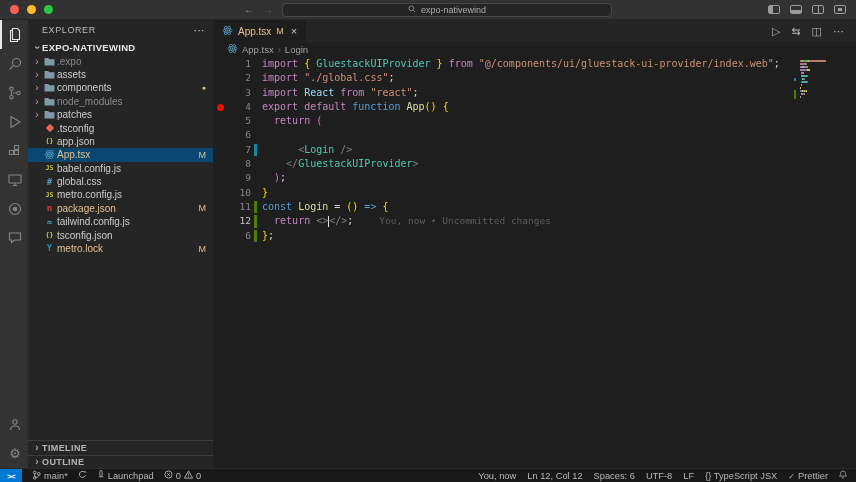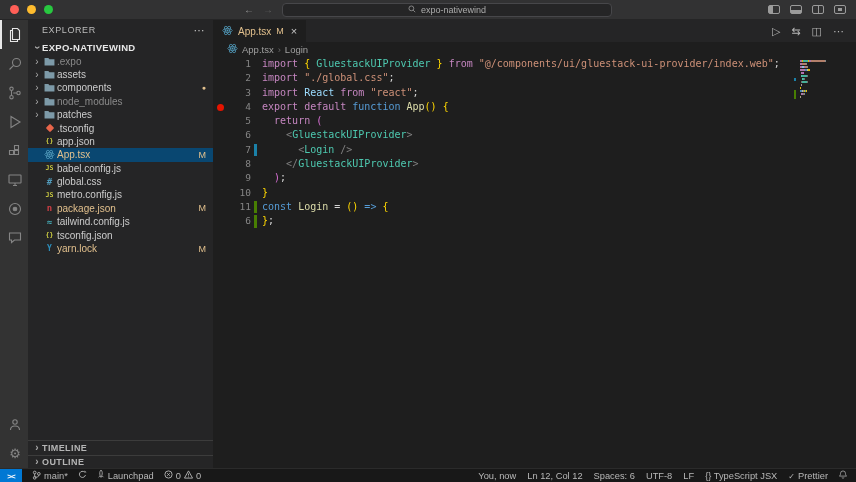--- a/index.html
+++ b/index.html
@@ -318,21 +318,21 @@
             <span class="ficon">
               <span class="ticon" style="color:#cbcb41">{}</span>
             </span>
             <span class="flabel">tsconfig.json</span>
           </div>
           <div class="tree-row modified">
             <span class="findent"></span>
             <span class="ficon">
               <span class="ticon" style="color:#2c8ebb;font-size:8px">Y</span>
             </span>
-            <span class="flabel">yarn.lock</span>
+            <span class="flabel">metro.lock</span>
             <span class="fbadge">M</span>
           </div>
         </div>
     </div>
     <div class="sb-panels">
       <div class="sb-panel">
         <span class="chev">›</span>
         <span>TIMELINE</span>
       </div>
       <div class="sb-panel">
@@ -408,21 +408,20 @@
           <div class="code-line">
             <span class="glyph"></span>
             <span class="lnum">5</span>
             <span class="chg"></span>
             <span class="ltext"><span class="tk-pl">  </span><span class="tk-kw">return </span><span class="tk-b2">(</span></span>
           </div>
           <div class="code-line">
             <span class="glyph"></span>
             <span class="lnum">6</span>
             <span class="chg"></span>
-            <span class="ltext"><span class="tk-pl">    </span><span class="tk-tg">&lt;</span><span class="tk-ty">GluestackUIProvider</span><span class="tk-tg">&gt;</span></span>
           </div>
           <div class="code-line">
             <span class="glyph"></span>
             <span class="lnum">7</span>
             <span class="chg mod"></span>
             <span class="ltext"><span class="tk-pl">      </span><span class="tk-tg">&lt;</span><span class="tk-ty">Login</span><span class="tk-tg"> /&gt;</span></span>
           </div>
           <div class="code-line">
             <span class="glyph"></span>
             <span class="lnum">8</span>
@@ -439,20 +438,26 @@
             <span class="glyph"></span>
             <span class="lnum">10</span>
             <span class="chg"></span>
             <span class="ltext"><span class="tk-b1">}</span></span>
           </div>
           <div class="code-line">
             <span class="glyph"></span>
             <span class="lnum">11</span>
             <span class="chg add"></span>
             <span class="ltext"><span class="tk-k2">const </span><span class="tk-fn">Login</span><span class="tk-pl"> = </span><span class="tk-b1">()</span><span class="tk-k2"> =&gt;</span><span class="tk-pl"> </span><span class="tk-b1">{</span></span>
+          </div>
+          <div class="code-line">
+            <span class="glyph"></span>
+            <span class="lnum active">12</span>
+            <span class="chg add"></span>
+            <span class="ltext"><span class="tk-pl">  </span><span class="tk-kw">return </span><span class="tk-tg">&lt;&gt;</span><span class="cursor"></span><span class="tk-tg">&lt;/&gt;</span><span class="tk-pl">;</span><span class="tk-gh">You, now • Uncommitted changes</span></span>
           </div>
           <div class="code-line">
             <span class="glyph"></span>
             <span class="lnum">6</span>
             <span class="chg add"></span>
             <span class="ltext"><span class="tk-b1">}</span><span class="tk-pl">;</span></span>
           </div>
         </div>
       <div class="minimap" id="minimap">
           <div class="mm-row">

